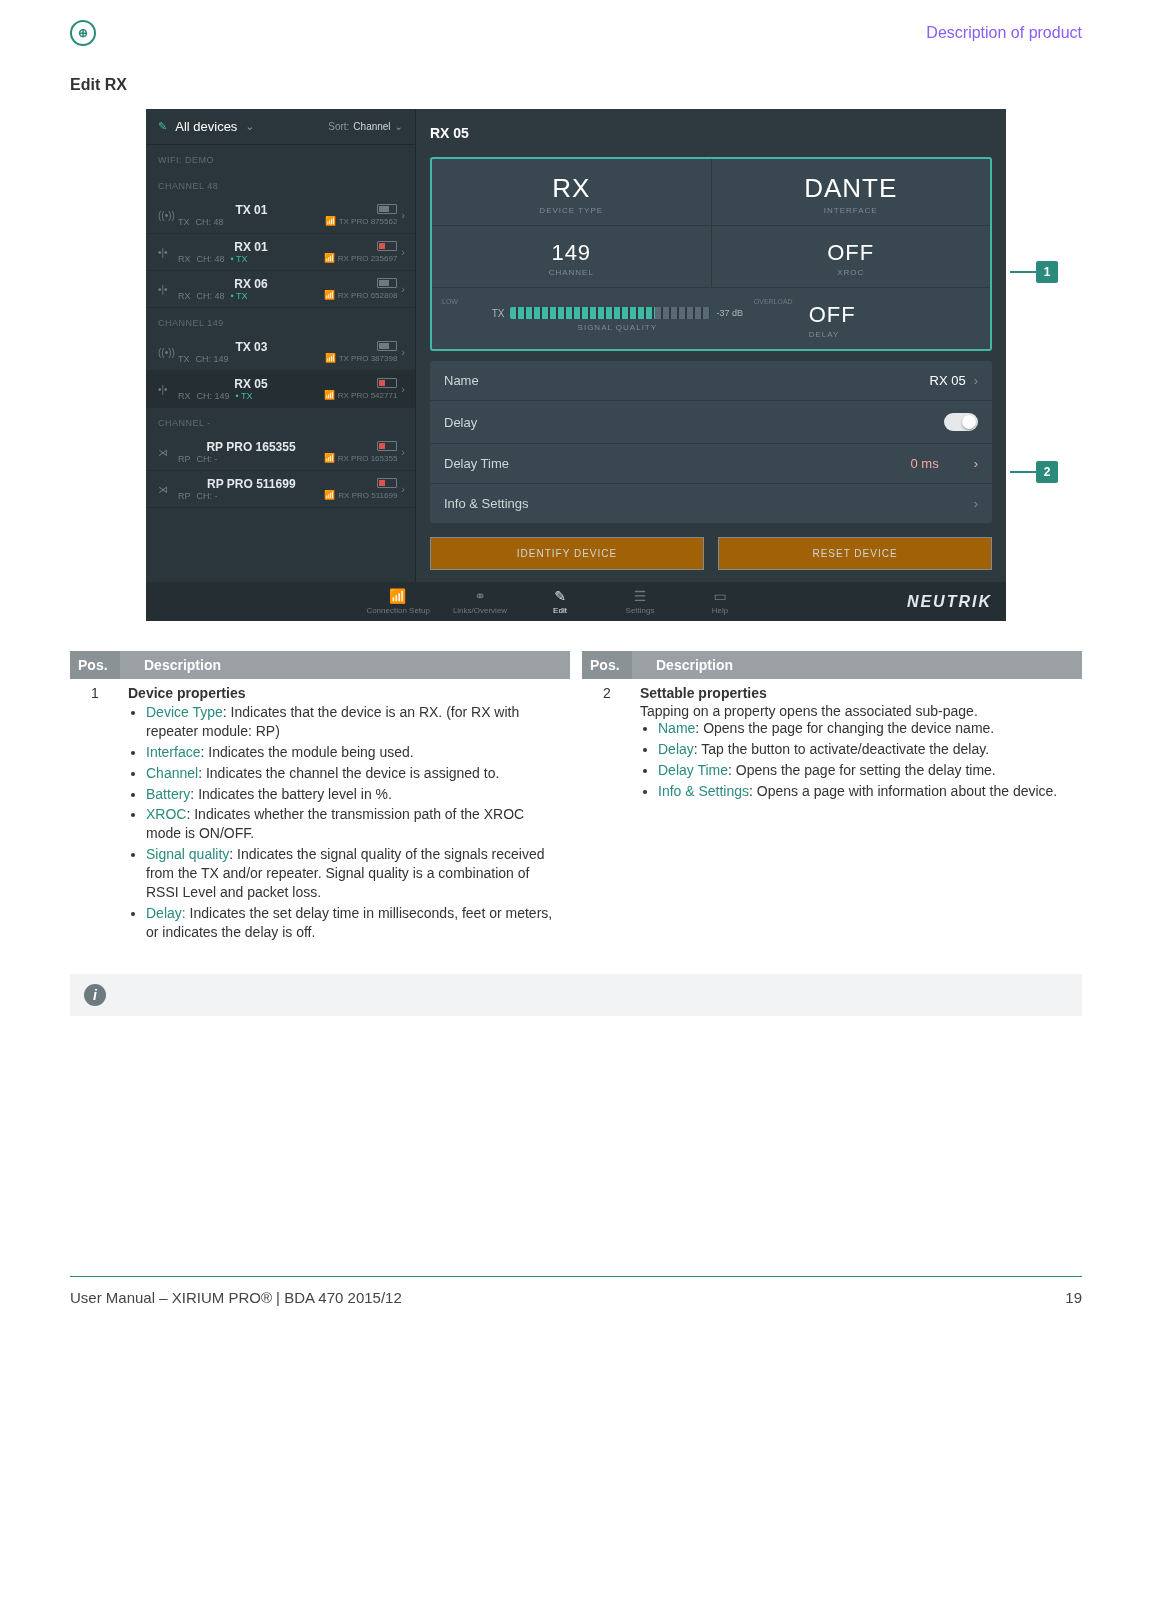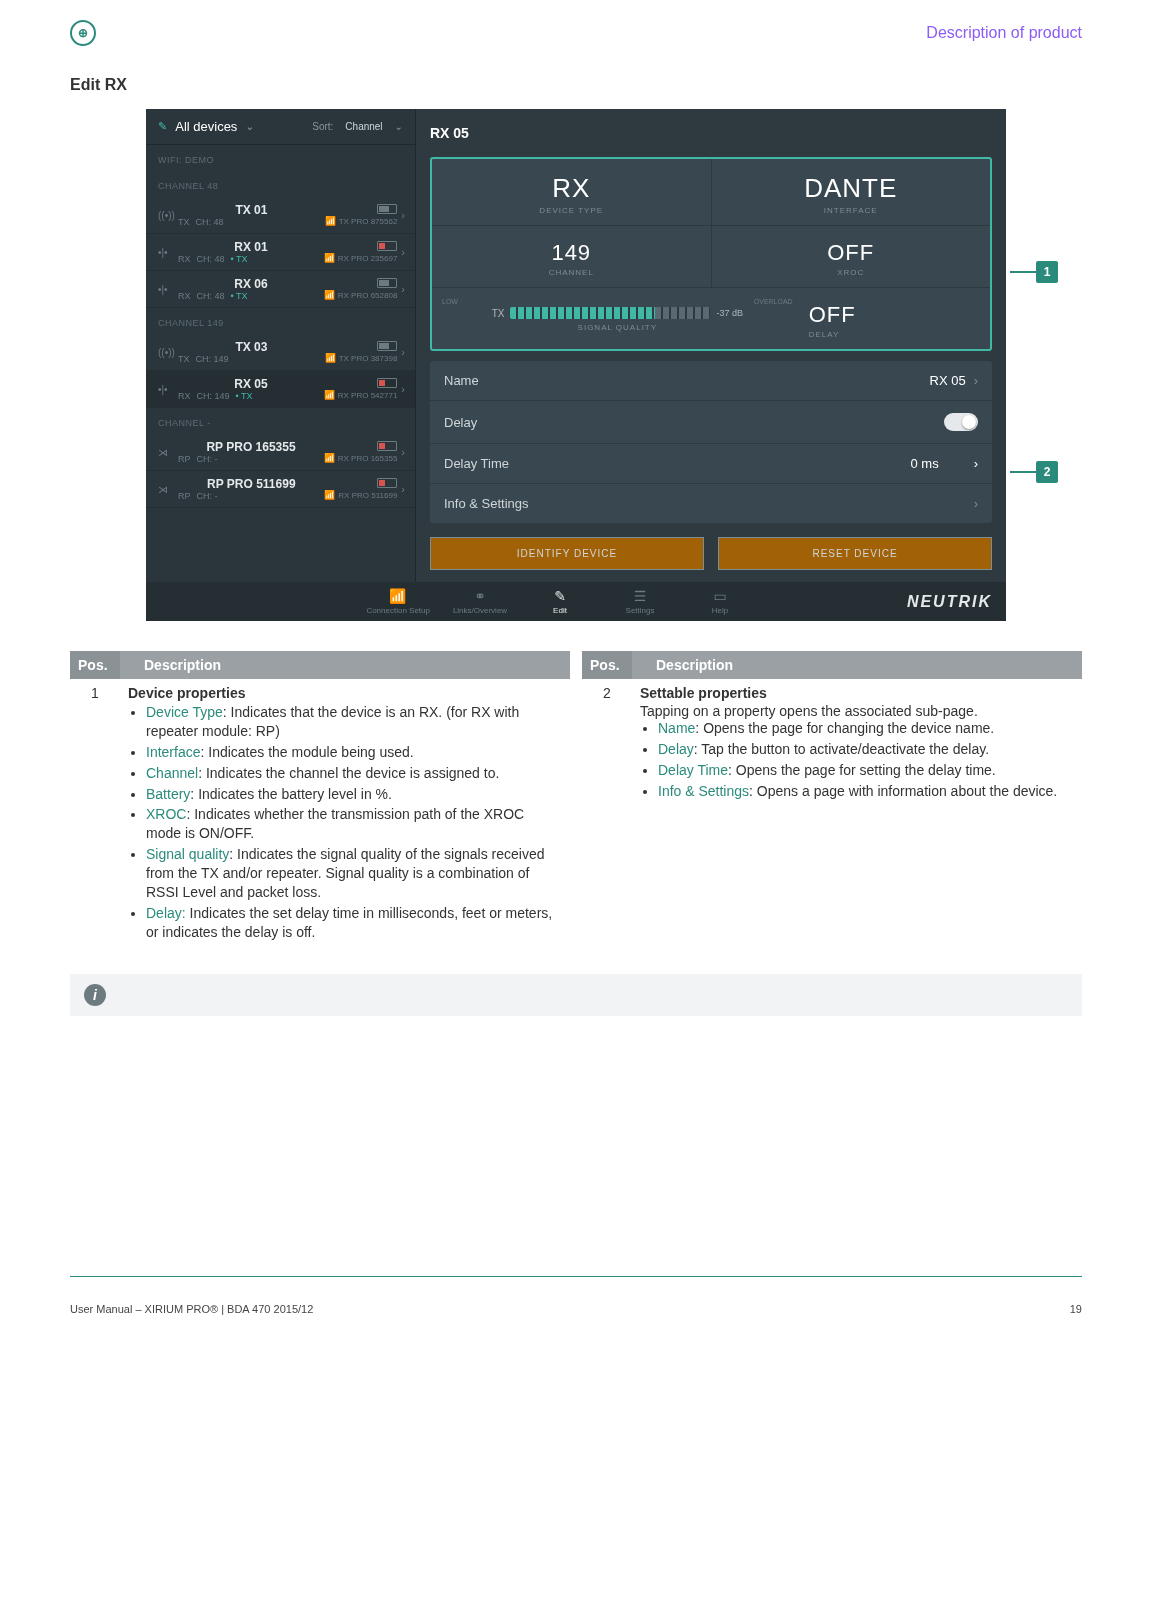--- a/index.html
+++ b/index.html
@@ -76,21 +76,21 @@
   }
   .pencil {
     color: #3fb8a6;
   }
   .all-devices {
     color: #fff;
     font-size: 13px;
   }
   .sort-row {
     display: flex;
-    gap: 12px;
+    gap: 4px;
     font-size: 10px;
     color: #8a969c;
     margin-left: auto;
   }
   .group-label {
     padding: 10px 12px 6px 12px;
     font-size: 9px;
     color: #5e6b71;
     letter-spacing: 0.5px;
   }
@@ -402,24 +402,24 @@
     display: flex;
     align-items: center;
     justify-content: center;
     font-size: 14px;
     flex-shrink: 0;
   }
   
   .footer {
     margin-top: 260px;
     border-top: 1px solid #2a8b7d;
-    padding-top: 26px;
+    padding-top: 12px;
     display: flex;
     justify-content: space-between;
-    font-size: 11px;
+    font-size: 15px;
     color: #444;
     align-items: center;
   }
 </style>
 </head>
 <body>
 
 <div class="page">
   <div class="header-row">
     <div class="logo-circle">⊕</div>
@@ -620,21 +620,21 @@
                 </span>
             </div>
             <div class="row">
               <span>Delay</span>
               <span class="val">
                   <span class="toggle"></span>
                 </span>
             </div>
             <div class="row">
               <span>Delay Time</span>
-              <span class="val" style="color:#ffffff;gap:35px;">
+              <span class="val" style="color:#fca5a5;gap:35px;">
                   <span>0 ms</span>
                   <span>›</span>
                 </span>
             </div>
             <div class="row">
               <span>Info &amp; Settings</span>
               <span class="val">
                   <span style="color:#7e8c93;">›</span>
                 </span>
             </div>

